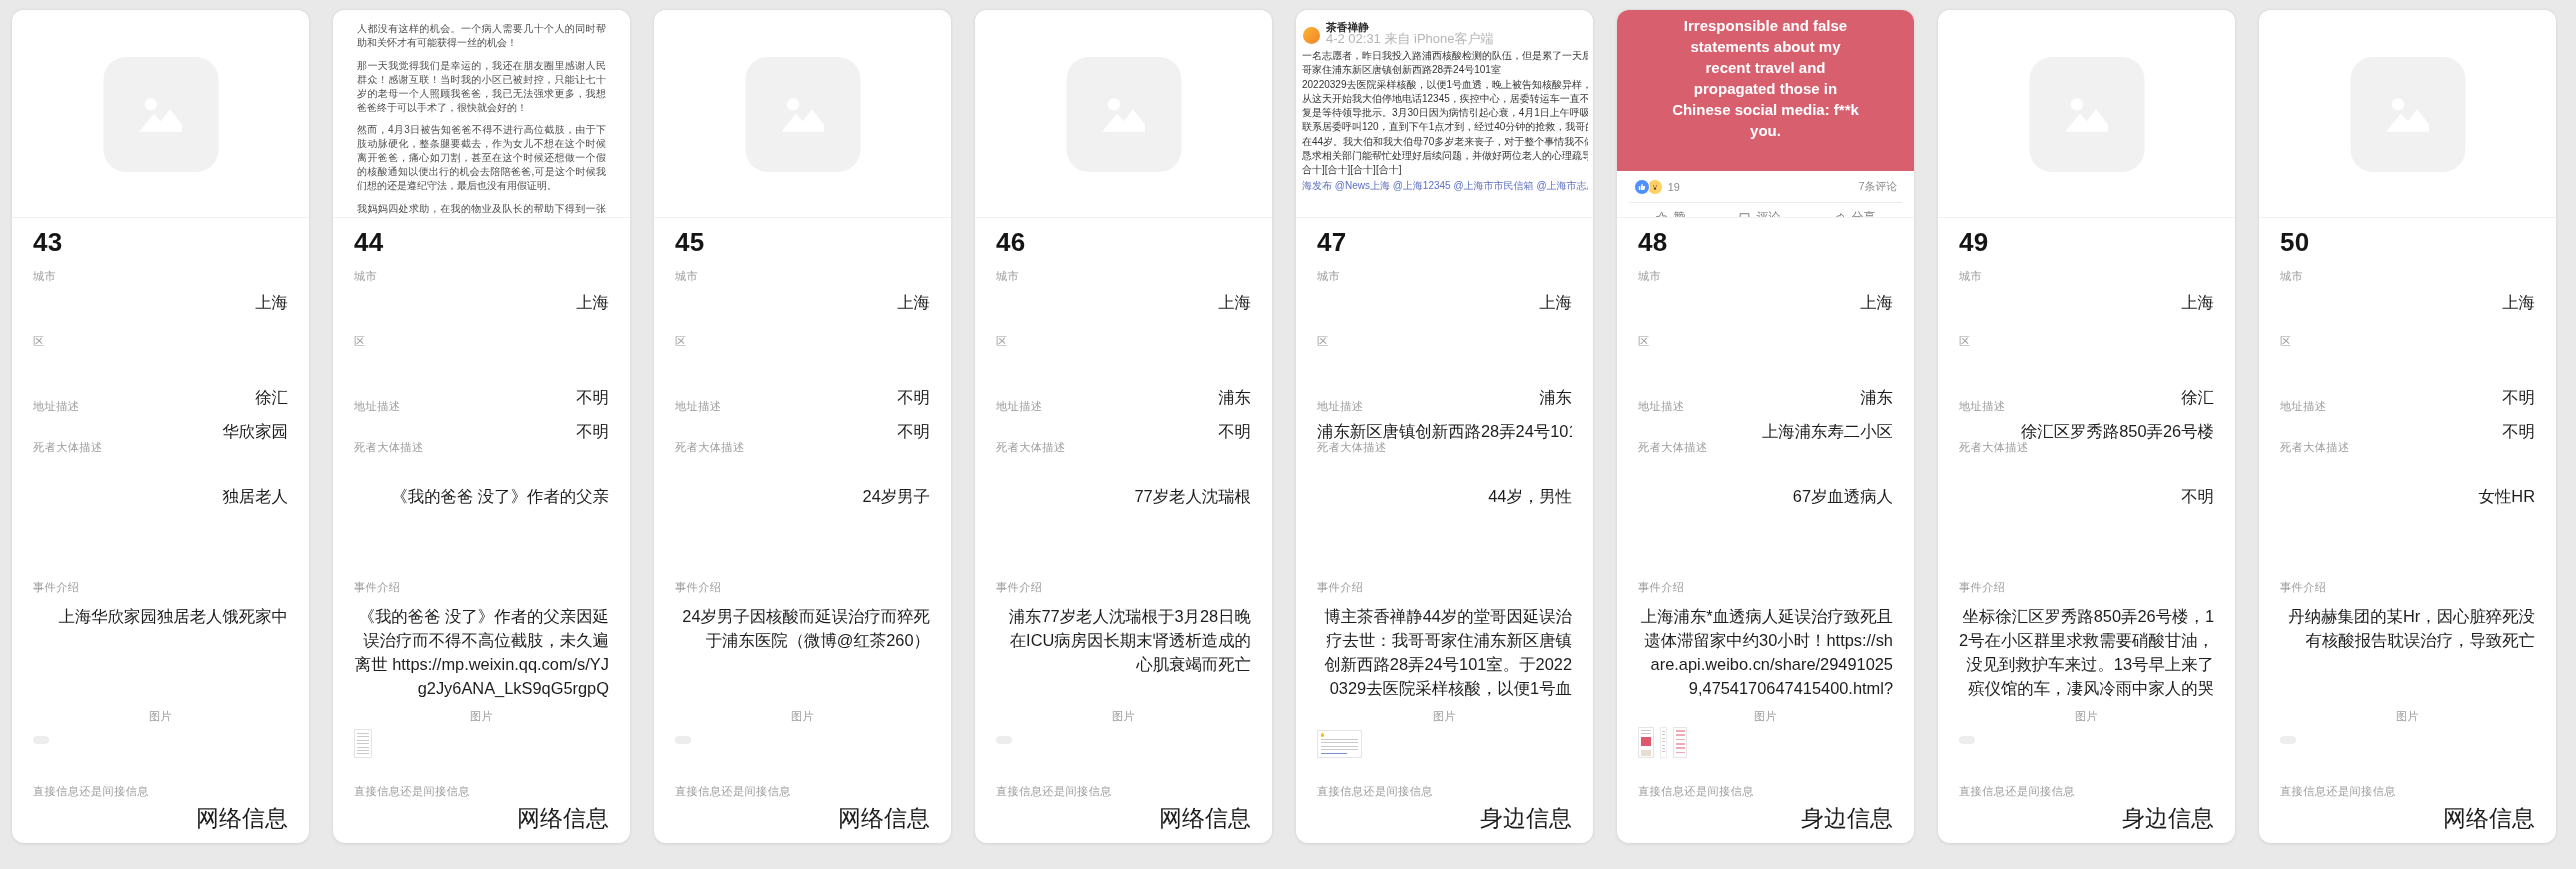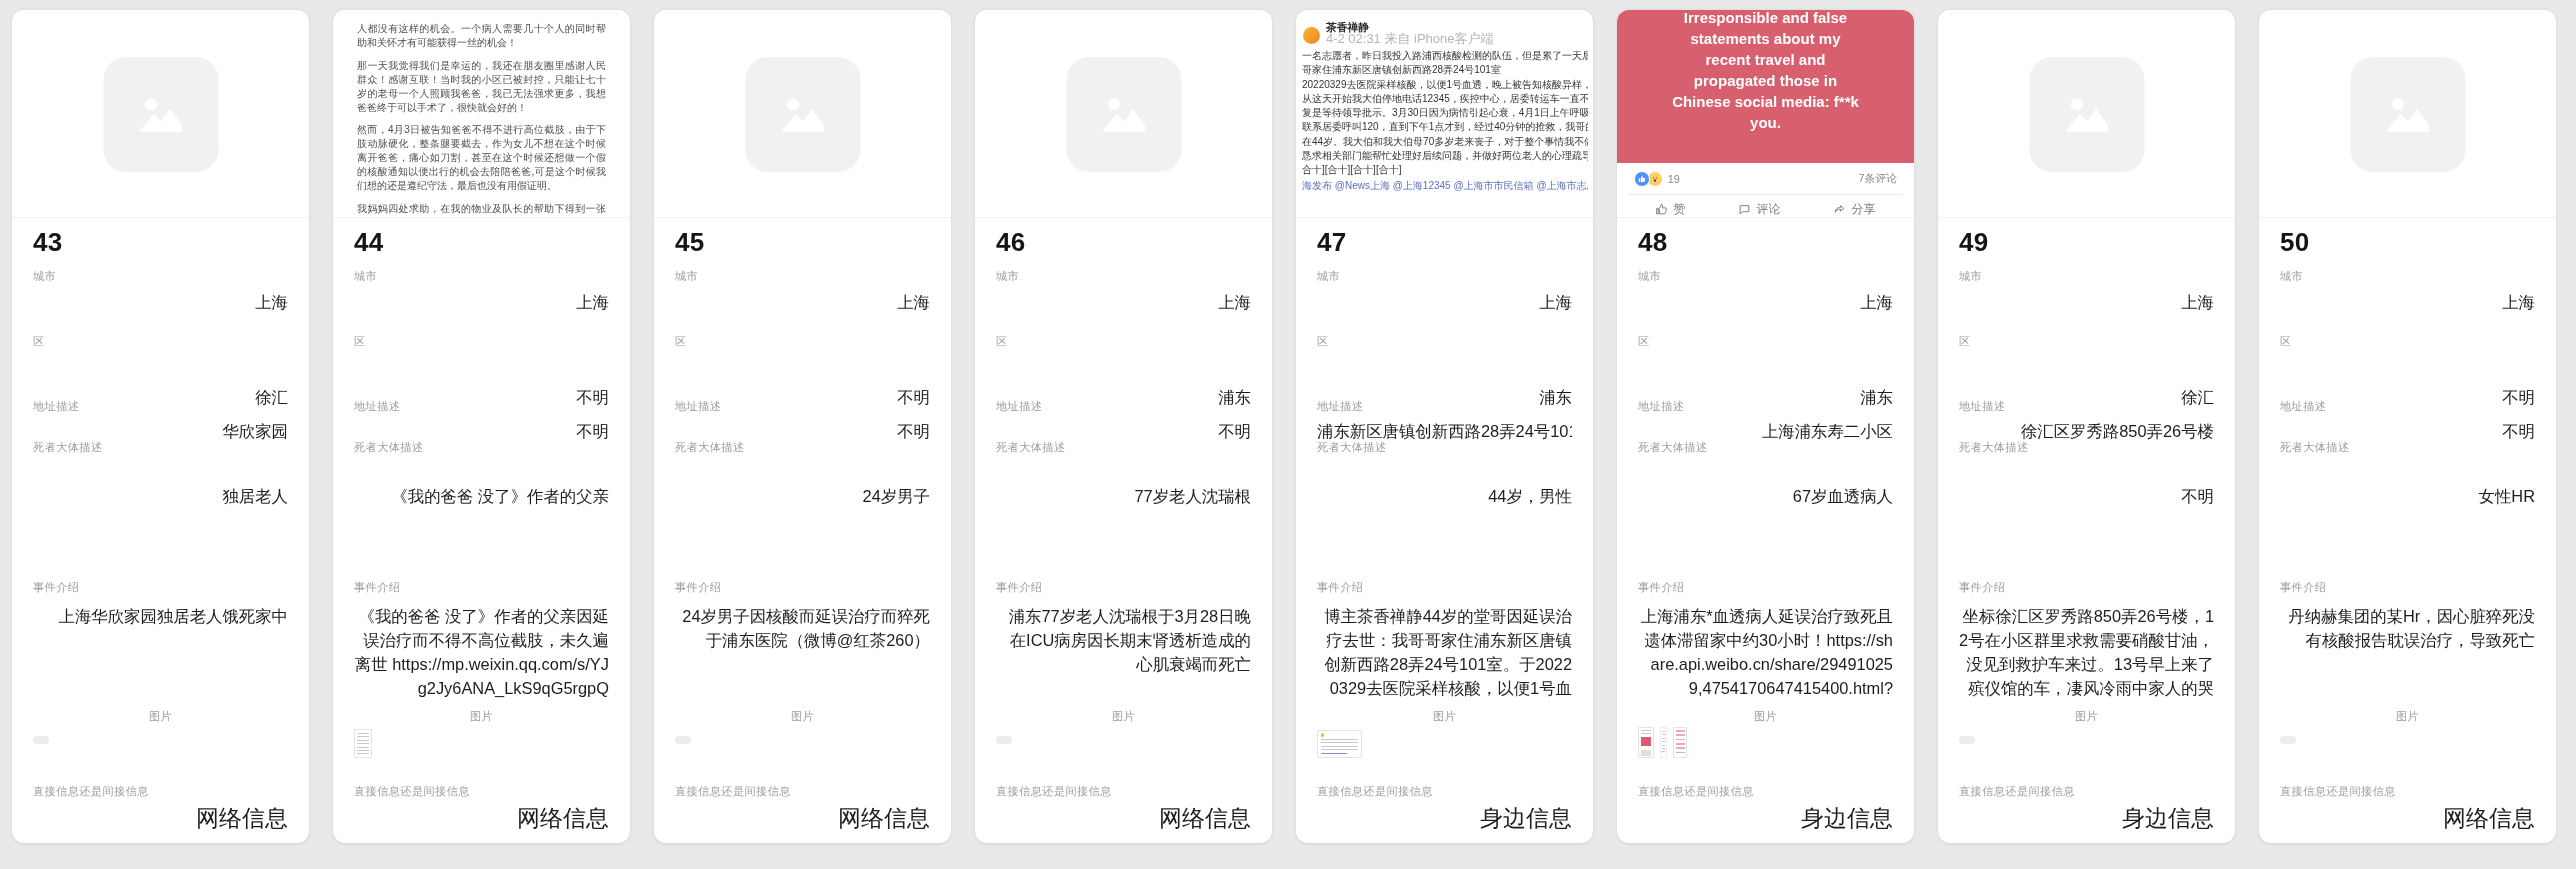--- a/index.html
+++ b/index.html
@@ -23,21 +23,21 @@
   
   .media-weibo{padding:10.3px 5.2px 0 10.3px;}
   .wb-head{display:flex;align-items:flex-end;margin-bottom:5.2px;}
   .wb-avatar{width:17px;height:17px;border-radius:50%;background:linear-gradient(135deg,#f7b733,#f5822a);margin:1.7px 6px 0 -3.4px;flex:none;}
   .wb-name{font-size:10.8px;font-weight:700;color:#2b2b2b;line-height:12px;}
   .wb-meta{font-size:13px;color:#b5b5b5;line-height:11.2px;}
   .wb-body{margin-left:-4.3px;}
   .wb-line{font-size:10px;line-height:14.3px;color:#333;white-space:nowrap;overflow:hidden;}
   .wb-links{font-size:10px;line-height:14.7px;color:#5c6fc1;white-space:nowrap;overflow:hidden;margin-left:-4.3px;margin-top:1.7px;}
   
-  .fb-red{height:153px;background:#d75f6e;overflow:hidden;padding-top:0px;}
+  .fb-red{height:153px;background:#d75f6e;overflow:hidden;padding-top:8px;}
   .fb-line{color:#fff;font-weight:700;font-size:15px;line-height:21px;text-align:center;white-space:nowrap;}
   .fb-line:first-child{margin-top:-3.4px;}
   .fb-reactions{height:31px;display:flex;align-items:center;padding:0 17px;}
   .rx-circle{width:14px;height:14px;border-radius:50%;flex:none;position:relative;border:1.3px solid #fff;}
   .rx-like{background:#4d90fe;z-index:2;}
   .rx-wow{background:#ffd064;margin-left:-3.4px;z-index:1;}
   .rx-like svg,.rx-wow svg{position:absolute;left:50%;top:50%;transform:translate(-50%,-50%);}
   .rx-count{font-size:10.8px;color:#8a8a8d;margin-left:5.2px;}
   .rx-comments{margin-left:auto;font-size:10.8px;color:#8a8a8d;}
   .fb-actions{border-top:0.9px solid #ebebeb;margin:0 12px;display:flex;justify-content:space-around;padding-top:6px;}

